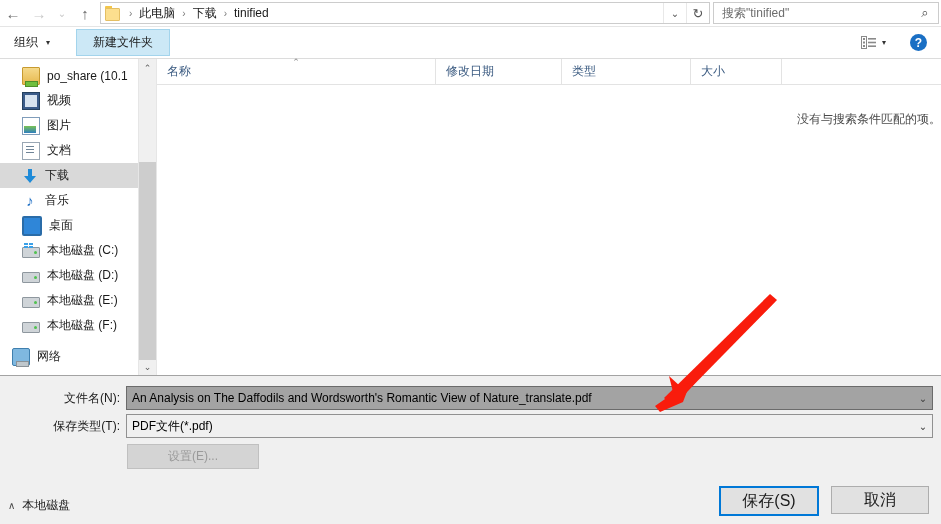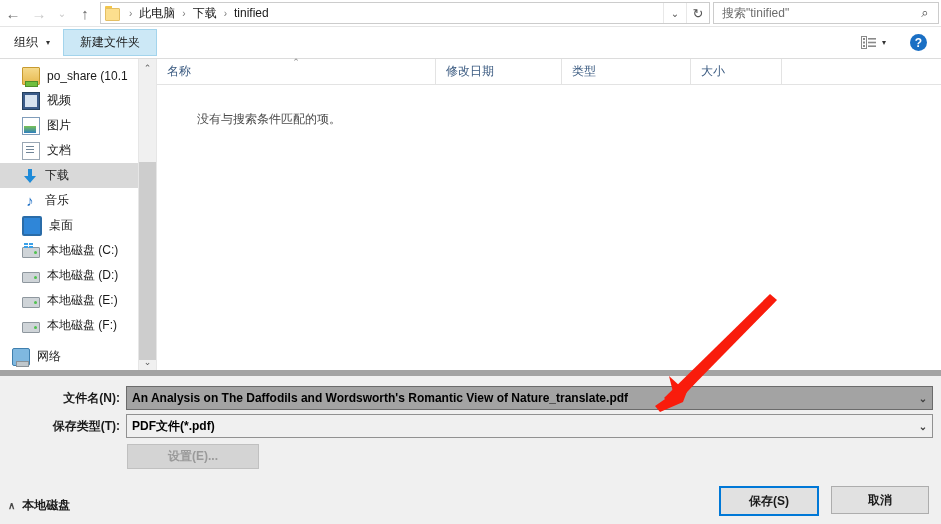--- a/index.html
+++ b/index.html
@@ -154,21 +154,21 @@
     display: flex;
     align-items: center;
     gap: 8px;
     padding: 4px 8px;
     font-size: 12px;
     color: #1a1a1a;
     white-space: nowrap;
   }
   .cmd-caret { font-size: 8px; color: #333; }
   .newfolder-btn {
-    margin-left: 5px;
+    margin-left: 18px;
     padding: 4px 16px;
     font-size: 12px;
     color: #1a1a1a;
     background: #cce8f6;
     border: 1px solid #a3d4ec;
     white-space: nowrap;
   }
   .cmd-spacer { flex: 1; }
   .view-ico {
     display: flex;
@@ -319,34 +319,33 @@
     position: absolute;
     left: 50%;
     top: -1px;
     transform: translateX(-50%);
     color: #8a8a8a;
     font-size: 9px;
     line-height: 9px;
   }
   .empty-msg {
     padding-top: 26px;
-    text-align: left;
+    text-align: right;
     font-size: 12px;
     color: #4a4a4a;
     padding-left: 40px;
   }
 
   
   .bottom {
     background: #f0f0f0;
-    border-top: 6px solid #a3a3a3;
+    border-top: 1px solid #a3a3a3;
     height: 148px;
     min-height: 148px;
     position: relative;
-    font-weight: bold;
   }
   .field-row {
     display: flex;
     align-items: center;
     position: absolute;
     left: 0; right: 8px;
   }
   .field-row.name-row { top: 10px; }
   .field-row.type-row { top: 38px; }
   .field-label {
@@ -409,21 +408,21 @@
   .dlg-buttons {
     position: absolute;
     right: 12px;
     bottom: 8px;
     display: flex;
     gap: 12px;
   }
   .dlg-btn {
     width: 96px;
     height: 26px;
-    font-size: 12px;
+    font-size: 16px;
     color: #1a1a1a;
     background: #e1e1e1;
     border: 1px solid #adadad;
     display: flex;
     align-items: center;
     justify-content: center;
   }
   .dlg-btn.primary {
     background: #e1e1e1;
     border: 2px solid #0078d7;

